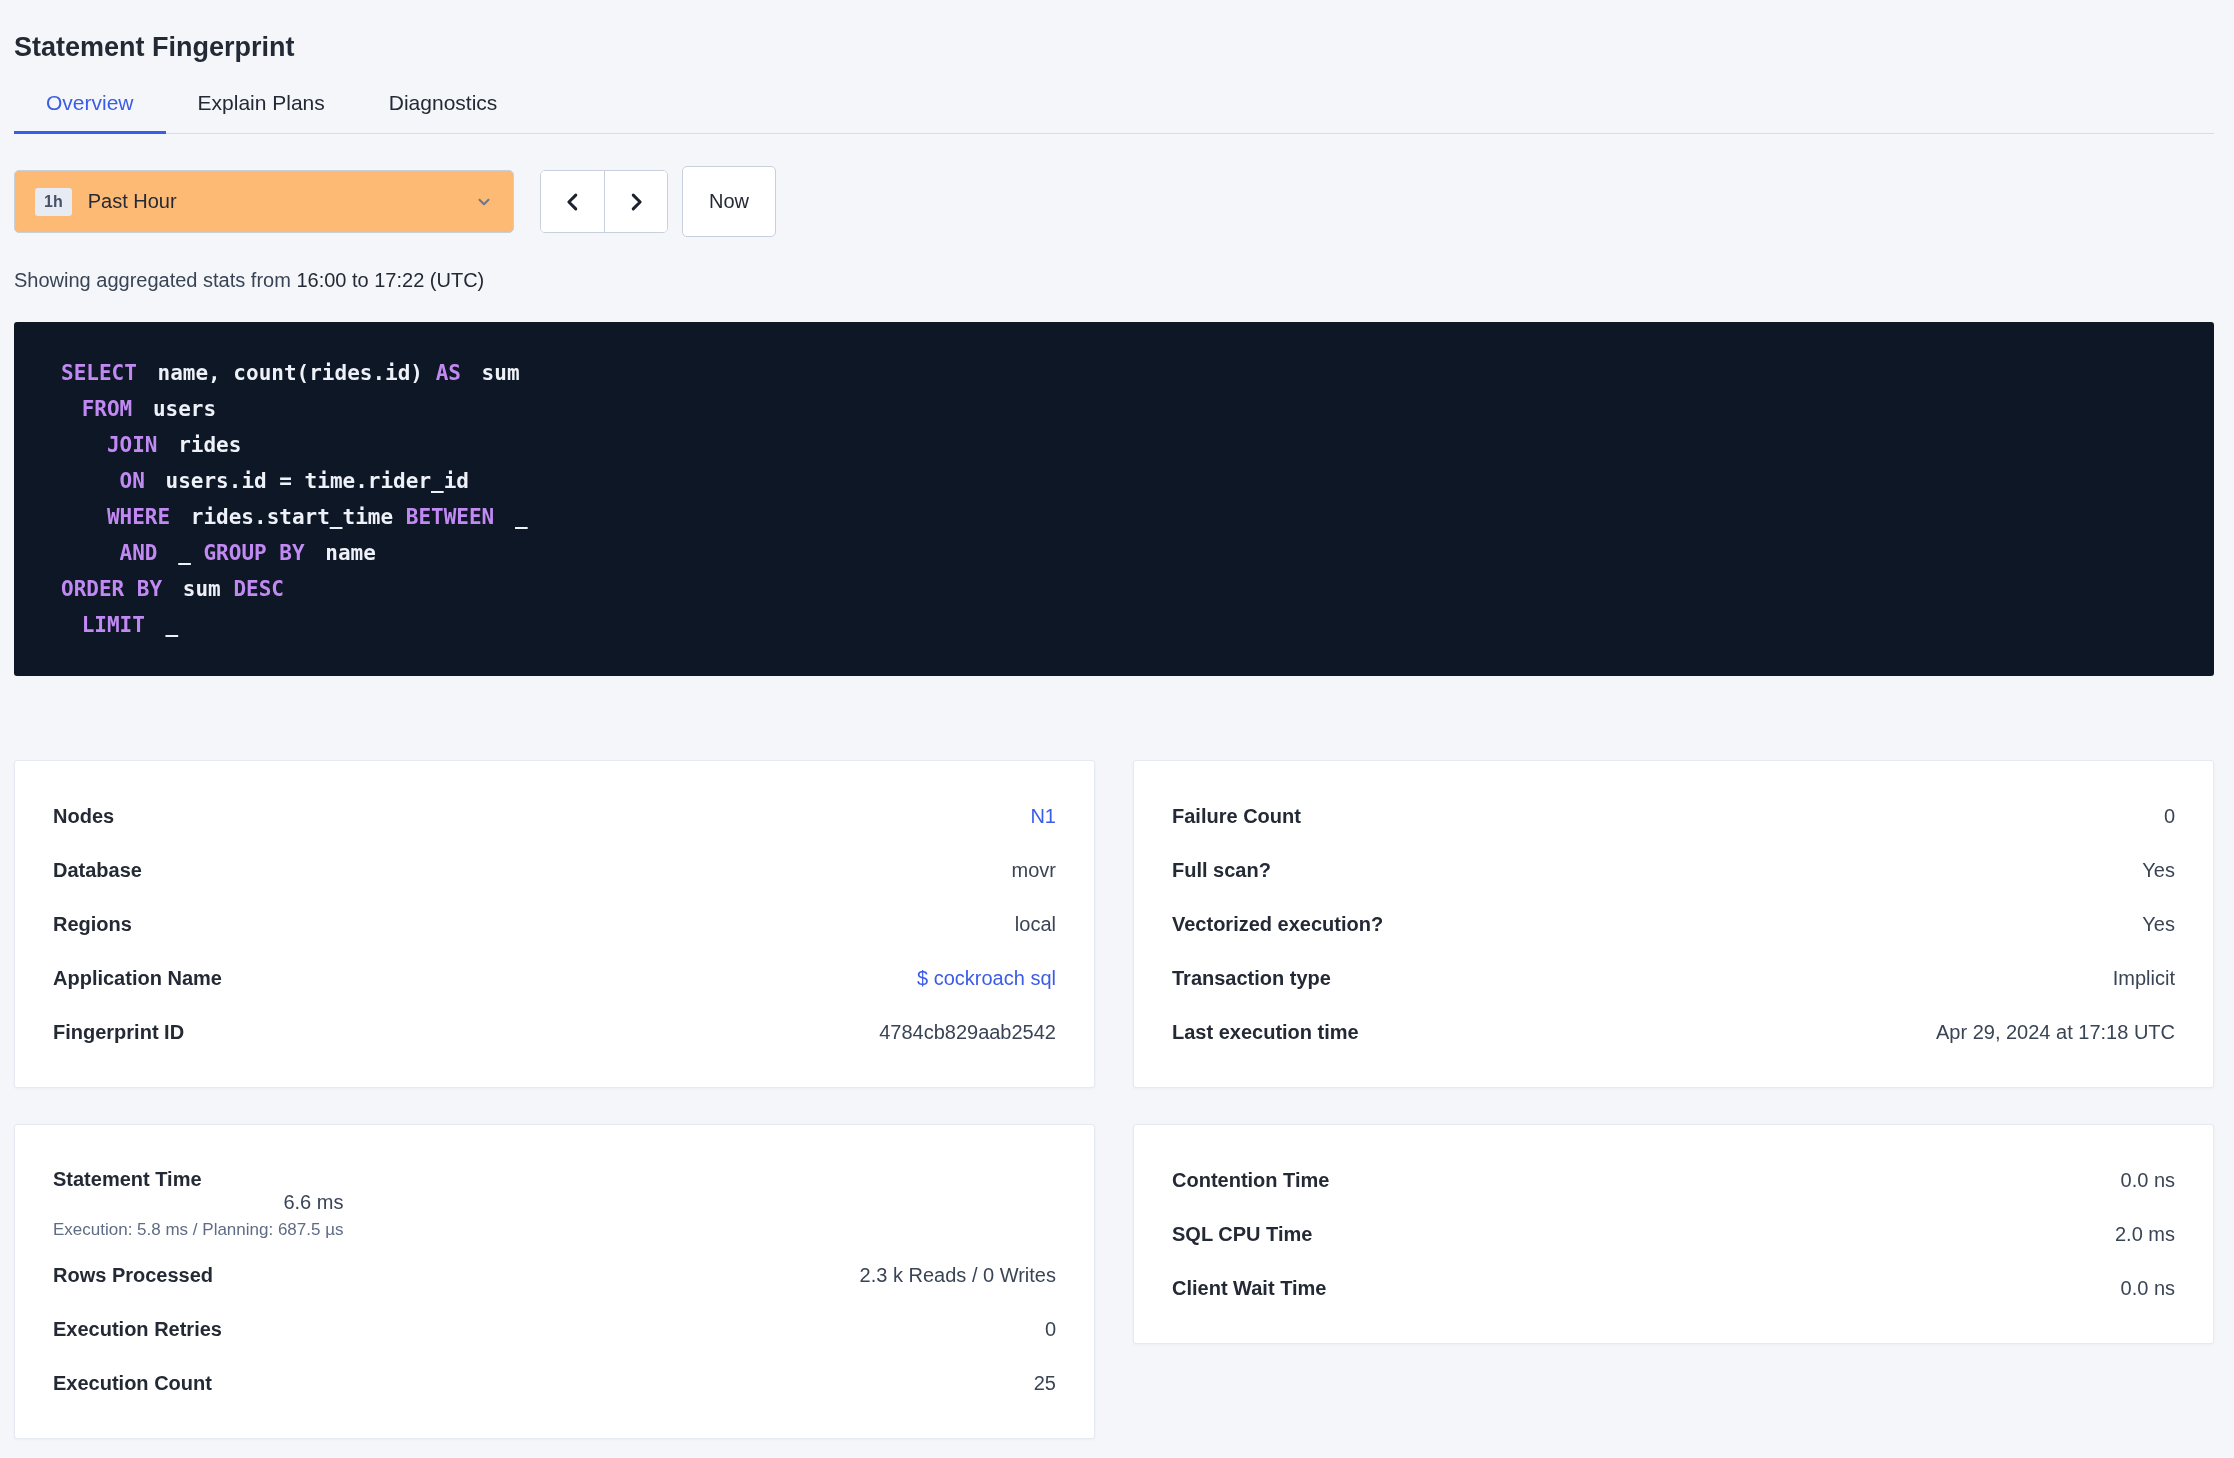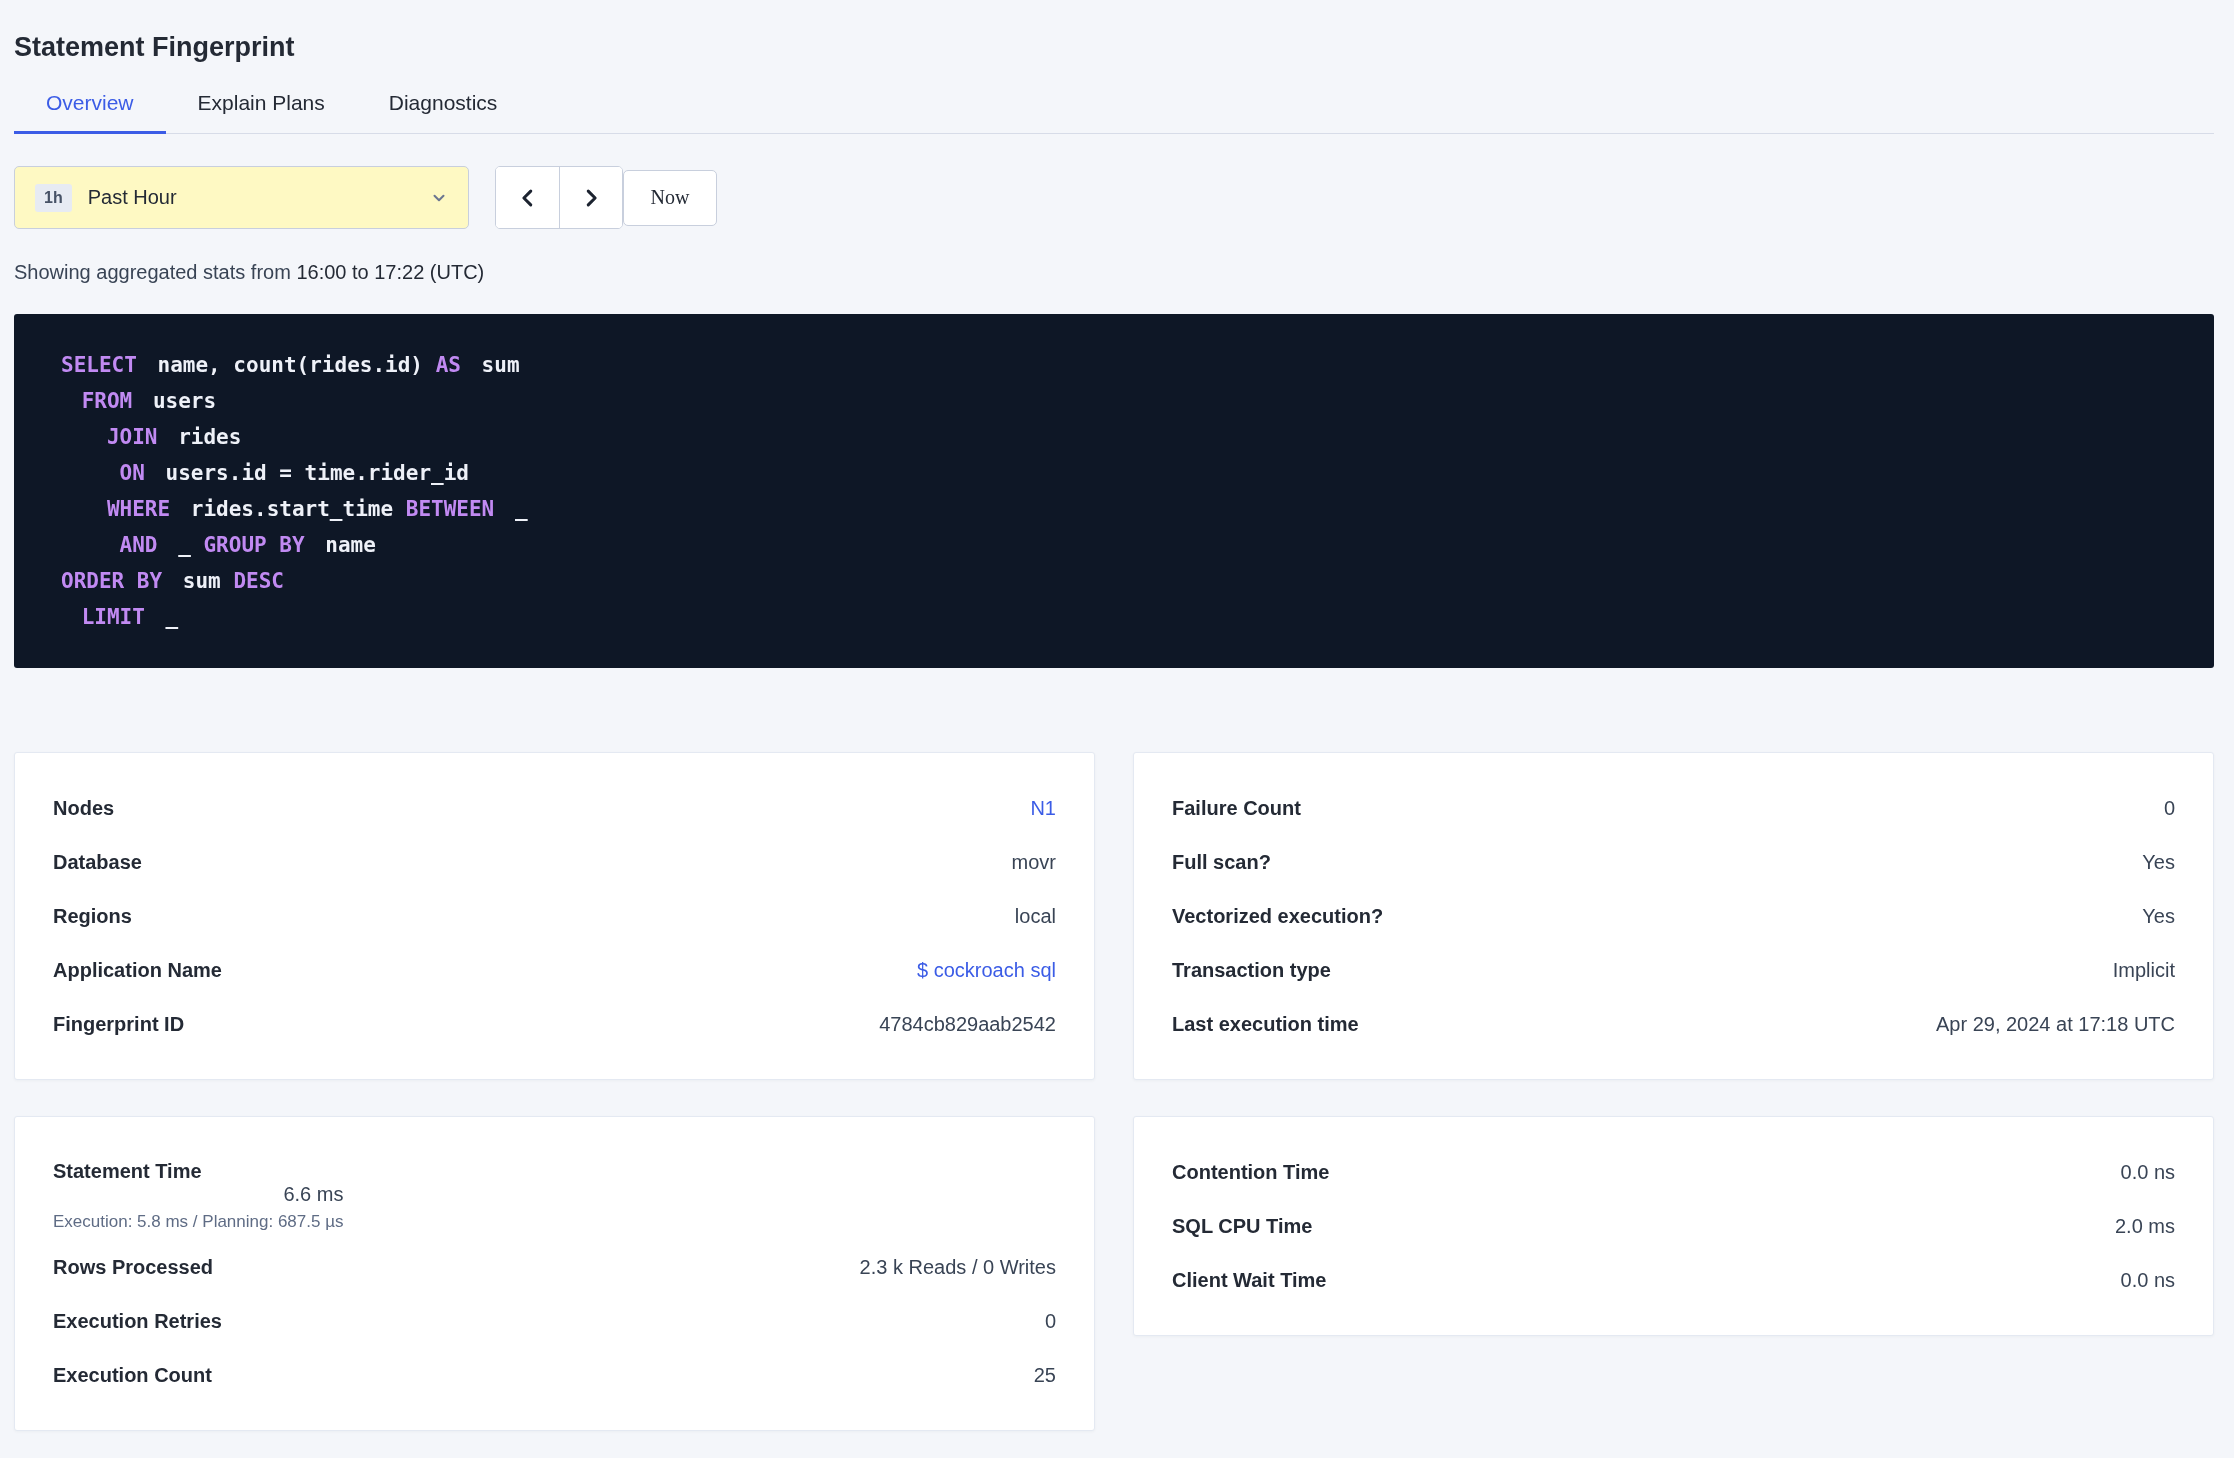--- a/index.html
+++ b/index.html
@@ -40,21 +40,21 @@
     font-size:21px;color:var(--text);
     cursor:pointer;margin-bottom:-1px;
   }
   .tab.active{
     color:var(--accent);
     border-bottom:3px solid var(--accent);
   }
   
   .controls{display:flex;align-items:center;margin-top:32px;}
   .dropdown{
-    width:455px;height:63px;background:#fef9c3;
+    width:500px;height:63px;background:#fdba74;
     border:1px solid var(--border-strong);border-radius:5px;
     display:flex;align-items:center;padding:0 20px;cursor:pointer;
   }
   .badge{
     background:var(--badge-bg);color:#475266;
     font-size:16px;font-weight:700;
     padding:5px 9px;border-radius:3px;margin-right:16px;
   }
   .dd-label{font-size:20px;color:var(--text);}
   .chev-down{margin-left:auto;color:#6b7690;}
@@ -63,23 +63,23 @@
     border:1px solid var(--border-strong);border-radius:5px;overflow:hidden;
     height:63px;
   }
   .arrow-btn{
     width:63px;height:100%;background:#fff;border:none;outline:none;
     display:flex;align-items:center;justify-content:center;
     color:#1c2330;cursor:pointer;padding:0;
   }
   .arrow-btn + .arrow-btn{border-left:1px solid var(--border-strong);}
   .now-btn{
-    height:56px;min-width:94px;padding:0 26px;
+    margin-left:14px;height:71px;min-width:94px;padding:0 26px;
     background:#fff;border:1px solid var(--border-strong);border-radius:5px;
-    font-family:Liberation Serif, serif;font-size:20px;color:var(--text);cursor:pointer;
+    font-family:Liberation Sans, sans-serif;font-size:20px;color:var(--text);cursor:pointer;
   }
   
   .stats-line{margin:32px 0 0 0;font-size:20px;color:#394455;}
   .stats-line strong{color:var(--text);font-weight:400;}
   
   .sql-box{
     margin-top:30px;background:var(--sql-bg);border-radius:3px;
     padding:33px 47px;
     font-family:"DejaVu Sans Mono","Liberation Mono",monospace;
     font-size:21px;line-height:36px;font-weight:700;

